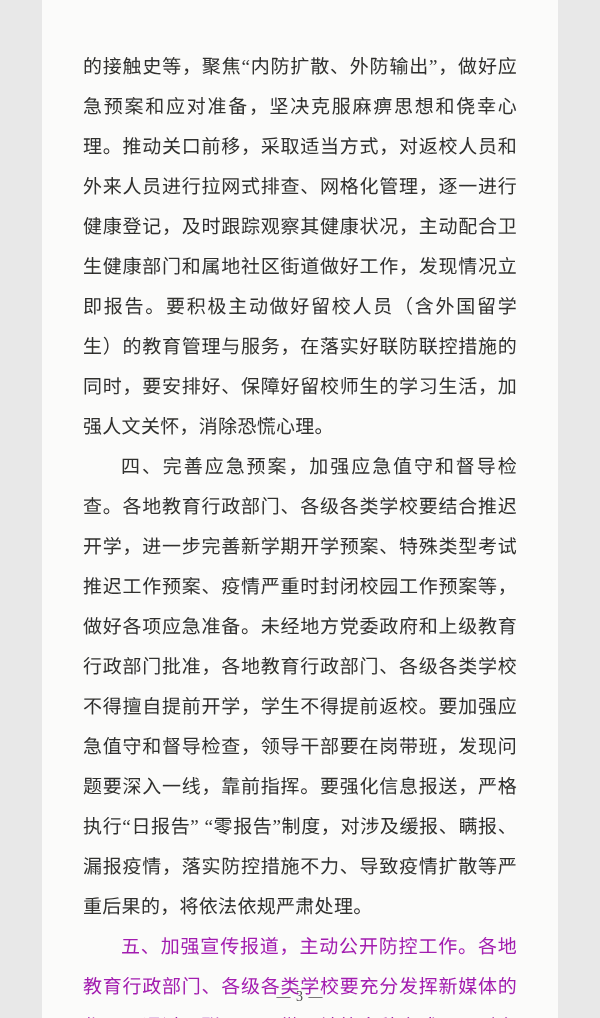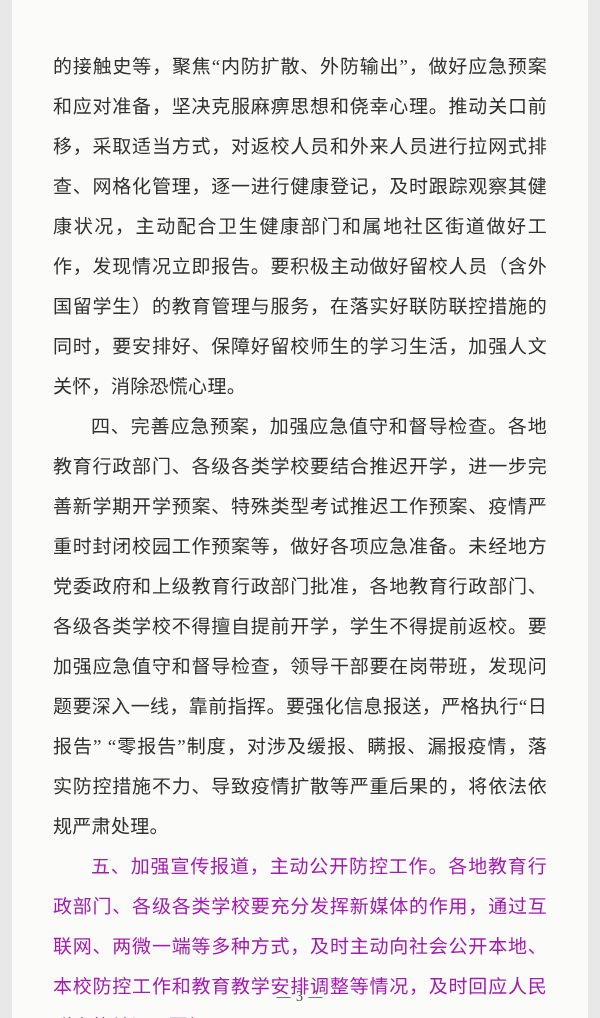--- a/index.html
+++ b/index.html
@@ -2,21 +2,21 @@
 <html lang="zh-CN"><head>
 <meta charset="utf-8">
 <style>
   html, body {
     margin: 0;
     padding: 0;
     background: #e8e8e8;
   }
   .page {
     position: relative;
-    width: 576px;
+    width: 516px;
     height: 1018px;
     margin: 0 auto;
     box-sizing: border-box;
     background: #fbfbfa;
     padding: 47px 41px 0 41px;
     font-family: "Liberation Serif", "DejaVu Serif", serif;
     overflow: hidden;
   }
   .content p {
     margin: 0;

